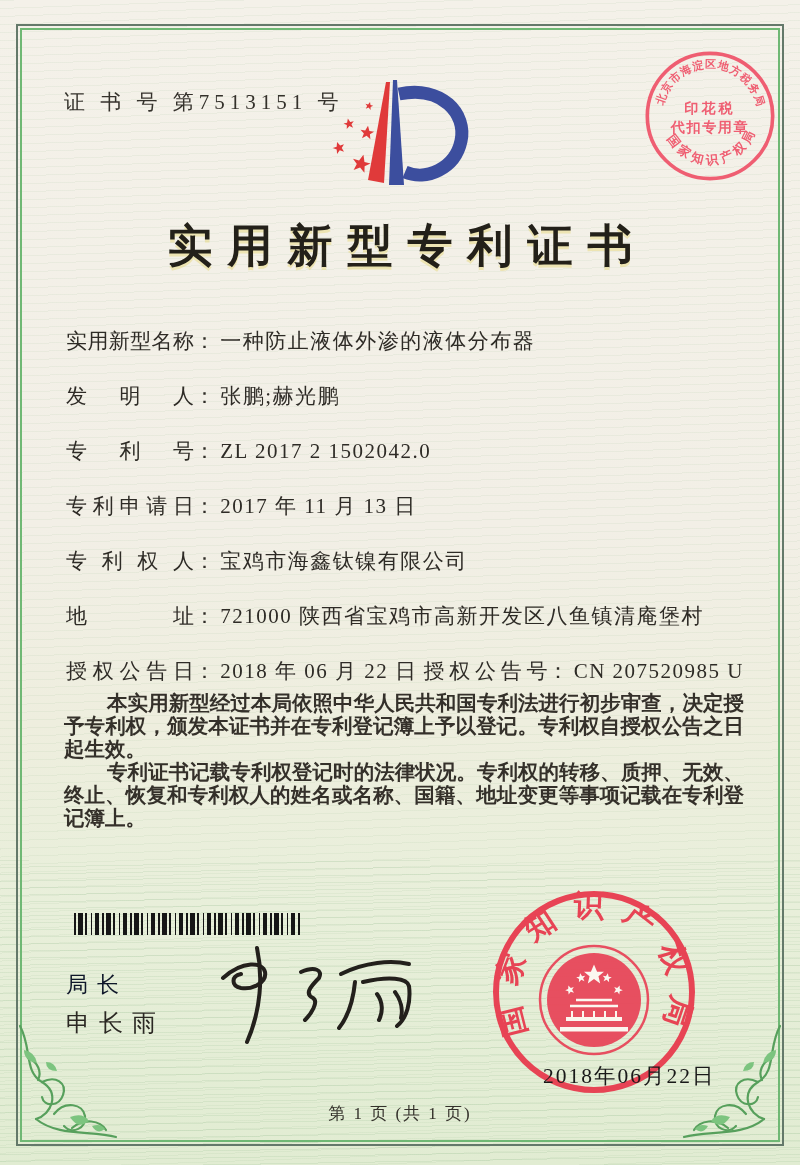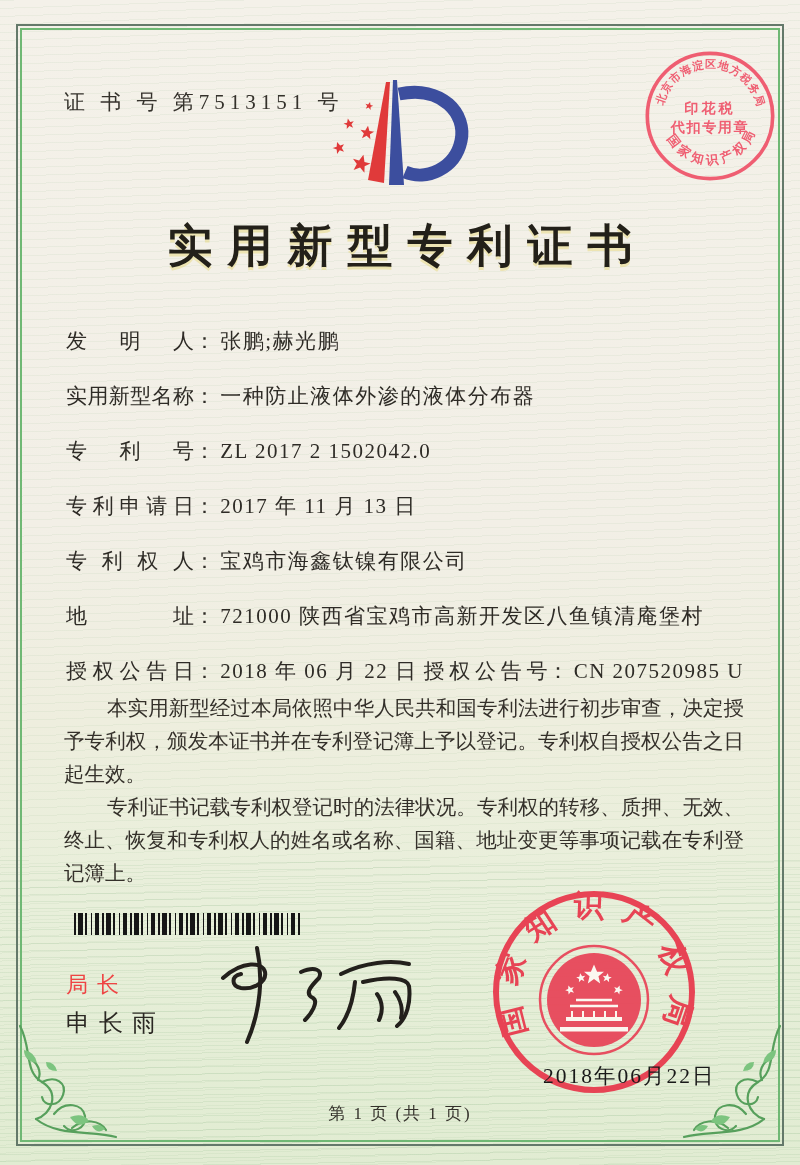--- a/index.html
+++ b/index.html
@@ -25,31 +25,31 @@
     font-size:45px;font-weight:700;letter-spacing:15px;text-indent:15px;color:#232019;
     text-shadow:0 3px 0 rgba(226,205,80,0.35);}
   .fields{position:absolute;left:66px;right:56px;top:327px;z-index:2;font-size:21px;}
   .field-row{height:55px;white-space:nowrap;}
   .flabel{display:inline-block;}
   .just{display:inline-block;width:128px;text-align:justify;text-align-last:justify;vertical-align:baseline;}
   .colon{display:inline-block;}
   .fvalue{letter-spacing:1.5px;}
   .grant-row{display:flex;justify-content:space-between;height:55px;white-space:nowrap;}
   .grant-right .just{width:124px;}
-  .paras{position:absolute;left:64px;right:56px;top:692px;z-index:2;font-size:20.5px;line-height:33px;
-    text-align:justify;color:#34302a;}
+  .paras{position:absolute;left:64px;right:56px;top:692px;z-index:2;font-size:20.5px;line-height:23px;
+    text-align:justify;color:#34302a;font-weight:bold;}
   .paras p{margin:0;text-indent:2.1em;}
   .barcode{position:absolute;left:74px;top:913px;width:228px;height:22px;z-index:2;
     background:repeating-linear-gradient(90deg,
       #161616 0 2px,transparent 2px 4px,
       #161616 4px 9px,transparent 9px 11px,
       #161616 11px 13px,transparent 13px 17px,
       #161616 17px 18px,transparent 18px 21px,
       #161616 21px 25px,transparent 25px 28px);}
-  .sig-title{position:absolute;left:66px;top:970px;z-index:2;font-size:22px;letter-spacing:9px;color:#ef4444;}
+  .sig-title{position:absolute;left:66px;top:970px;z-index:2;font-size:22px;letter-spacing:9px;color:#0f172a;}
   .sig-name{position:absolute;left:66px;top:1007px;z-index:2;font-size:24px;letter-spacing:9px;color:#2b2823;}
   .signature{position:absolute;left:205px;top:938px;width:230px;height:115px;z-index:2;}
   .seal{position:absolute;left:482px;top:880px;width:224px;height:224px;z-index:2;opacity:0.95;}
   .seal-date{position:absolute;left:499px;top:1061px;z-index:4;font-size:21.5px;letter-spacing:2px;color:#191919;margin-left:44px;}
   .footer{position:absolute;left:0;width:800px;top:1102px;z-index:2;text-align:center;font-size:17px;
     letter-spacing:2px;color:#34312b;}
 </style>
 </head>
 <body>
 
@@ -120,26 +120,26 @@
     <textPath href="#taxArcBottom" startOffset="6">国家知识产权局</textPath>
   </text>
   <text x="67" y="64" text-anchor="middle" font-size="13.5" letter-spacing="3" fill="#ef5268" font-weight="700">印花税</text>
   <text x="67" y="82" text-anchor="middle" font-size="13.5" letter-spacing="1.5" fill="#ef5268" font-weight="700">代扣专用章</text>
 </svg>
 
 <h1 class="title">实用新型专利证书</h1>
 
 <div class="fields">
   <div class="field-row">
+    <span class="flabel"><span class="just">实用新型名称</span><span class="colon">：</span></span>
+    <span class="fvalue">一种防止液体外渗的液体分布器</span>
+  </div>
+  <div class="field-row">
     <span class="flabel"><span class="just">发明人</span><span class="colon">：</span></span>
     <span class="fvalue">张鹏;赫光鹏</span>
-  </div>
-  <div class="field-row">
-    <span class="flabel"><span class="just">实用新型名称</span><span class="colon">：</span></span>
-    <span class="fvalue">一种防止液体外渗的液体分布器</span>
   </div>
   <div class="field-row">
     <span class="flabel"><span class="just">专利号</span><span class="colon">：</span></span>
     <span class="fvalue">ZL 2017 2 1502042.0</span>
   </div>
   <div class="field-row">
     <span class="flabel"><span class="just">专利申请日</span><span class="colon">：</span></span>
     <span class="fvalue">2017 年 11 月 13 日</span>
   </div>
   <div class="field-row">

